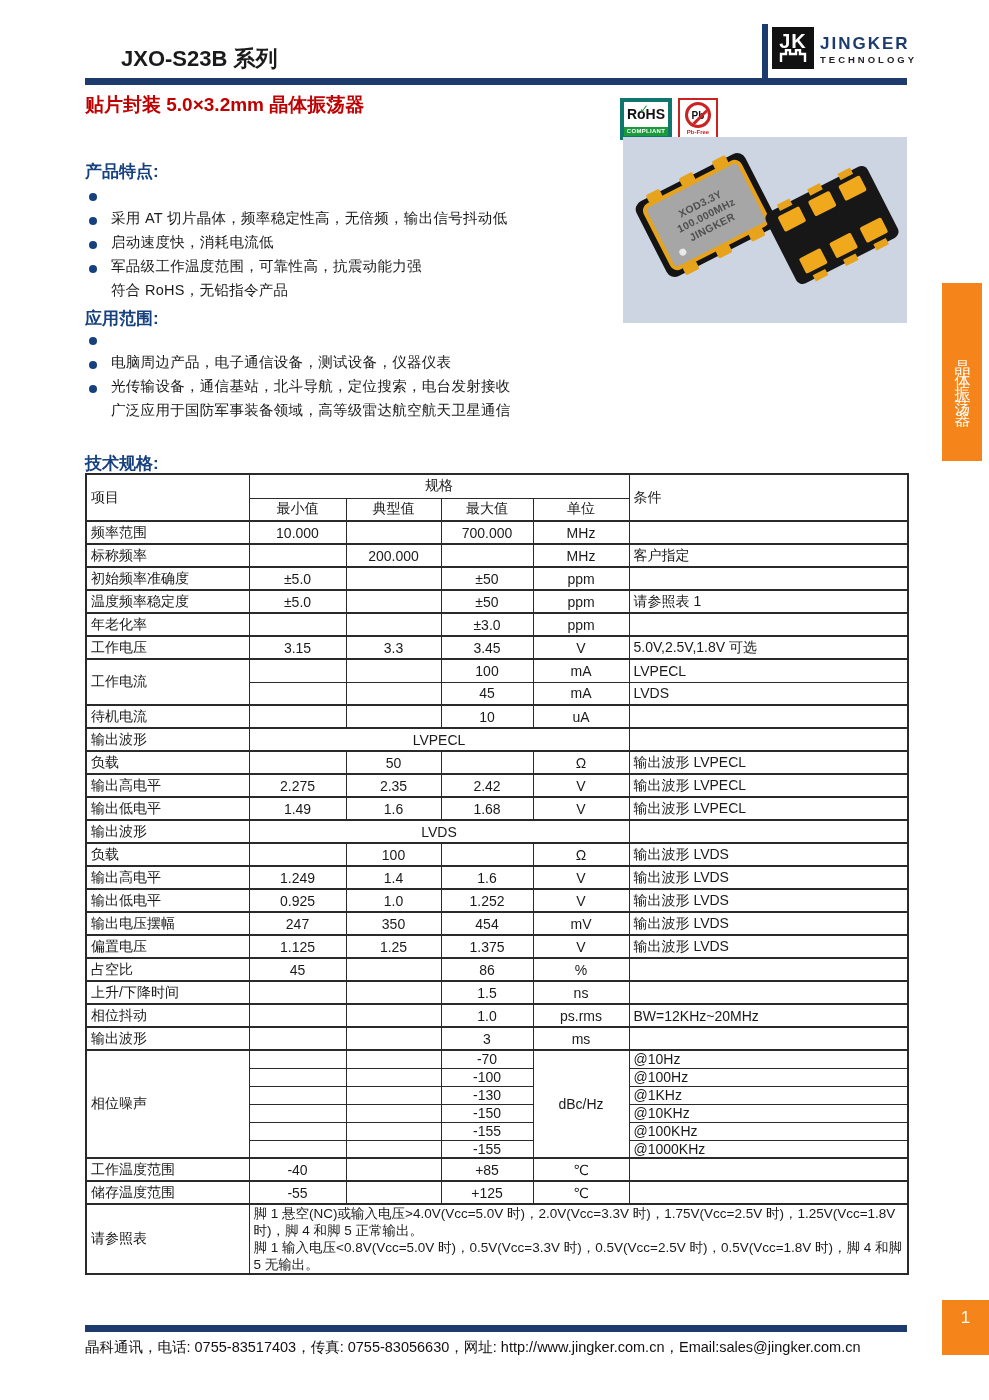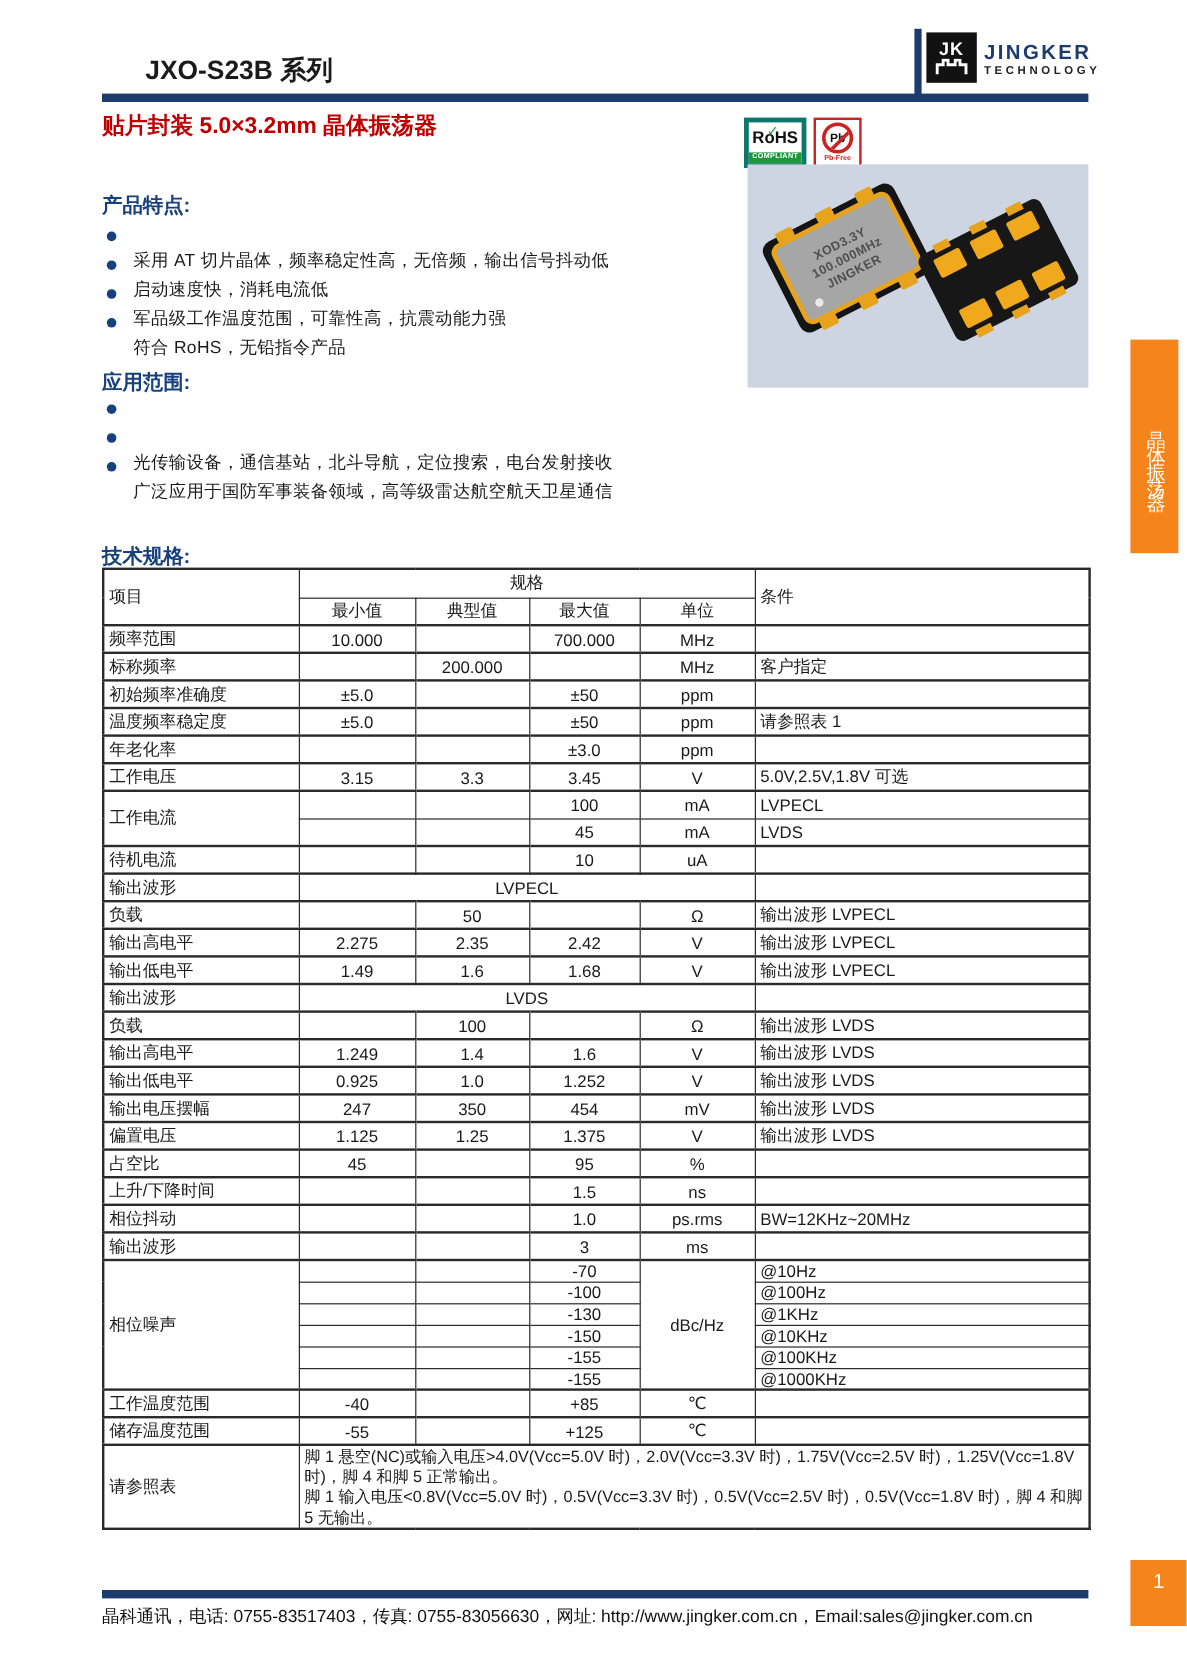--- a/index.html
+++ b/index.html
@@ -8,21 +8,21 @@
   .page { position:relative; width:989px; height:1400px; background:#fff; overflow:hidden; }
 
   
   .series-title { position:absolute; left:85px; top:44px; font-size:22px; font-weight:bold; color:#1a1a1a;margin-left:36px; }
   .product-type { position:absolute; left:85px; top:44px; width:822px; text-align:center; font-size:22px; font-weight:bold; color:#c00000; }
   .header-rule { position:absolute; left:85px; top:78px; width:822px; height:7px; background:#1d3c6d; }
 
   .logo { position:absolute; left:760px; top:22px; width:150px; height:56px; }
   .logo-vbar { position:absolute; left:2px; top:2px; width:6px; height:56px; background:#1d3c6d; }
   .logo-square { position:absolute; left:12px; top:5px; width:42px; height:42px; background:#111; display:flex; flex-direction:column; align-items:center; justify-content:center; }
-  .logo-jk { color:#fff; font-weight:bold; font-size:15px; letter-spacing:1px; line-height:15px; }
+  .logo-jk { color:#fff; font-weight:bold; font-size:20px; letter-spacing:1px; line-height:15px; }
   .logo-name { position:absolute; left:60px; top:12px; font-size:17px; font-weight:bold; color:#1d3c6d; letter-spacing:2px; }
   .logo-sub { position:absolute; left:60px; top:32px; font-size:9.5px; font-weight:bold; color:#222; letter-spacing:3px; }
 
   .subtitle { position:absolute; left:85px; top:92px; font-size:19px; font-weight:bold; color:#c00000; }
 
   
   .rohs-badge { position:absolute; left:620px; top:98px; width:52px; height:42px; border:4px solid #0f766e; background:#fff; text-align:center; }
   .rohs-text { font-size:14px; font-weight:bold; color:#111; line-height:24px; position:relative; }
   .rohs-check { position:absolute; left:15px; top:-5px; color:#1b9a3c; font-size:12px; font-weight:bold; }
   .rohs-compliant { position:absolute; left:0; bottom:0; width:100%; background:#1b9a3c; color:#fff; font-size:6px; font-weight:bold; line-height:9px; letter-spacing:0.3px; }
@@ -169,20 +169,21 @@
     <div class="bullet-item">
       <span class="bullet-dot"></span>
       <span class="bullet-text">符合 RoHS，无铅指令产品</span>
     </div>
   </div>
 
   <div class="sec-heading h-apps">应用范围:</div>
   <div class="bullet-list l-apps">
     <div class="bullet-item">
       <span class="bullet-dot"></span>
+      <span class="bullet-text">电脑周边产品，电子通信设备，测试设备，仪器仪表</span>
     </div>
     <div class="bullet-item">
       <span class="bullet-dot"></span>
       <span class="bullet-text">光传输设备，通信基站，北斗导航，定位搜索，电台发射接收</span>
     </div>
     <div class="bullet-item">
       <span class="bullet-dot"></span>
       <span class="bullet-text">广泛应用于国防军事装备领域，高等级雷达航空航天卫星通信</span>
     </div>
   </div>
@@ -355,21 +356,21 @@
         <td class="num">1.125</td>
         <td class="num">1.25</td>
         <td class="num">1.375</td>
         <td class="num">V</td>
         <td class="cond">输出波形 LVDS</td>
       </tr>
       <tr class="major">
         <td class="lbl">占空比</td>
         <td class="num">45</td>
         <td class="num"></td>
-        <td class="num">95</td>
+        <td class="num">86</td>
         <td class="num">%</td>
         <td class="cond"></td>
       </tr>
       <tr class="major">
         <td class="lbl">上升/下降时间</td>
         <td class="num"></td>
         <td class="num"></td>
         <td class="num">1.5</td>
         <td class="num">ns</td>
         <td class="cond"></td>

